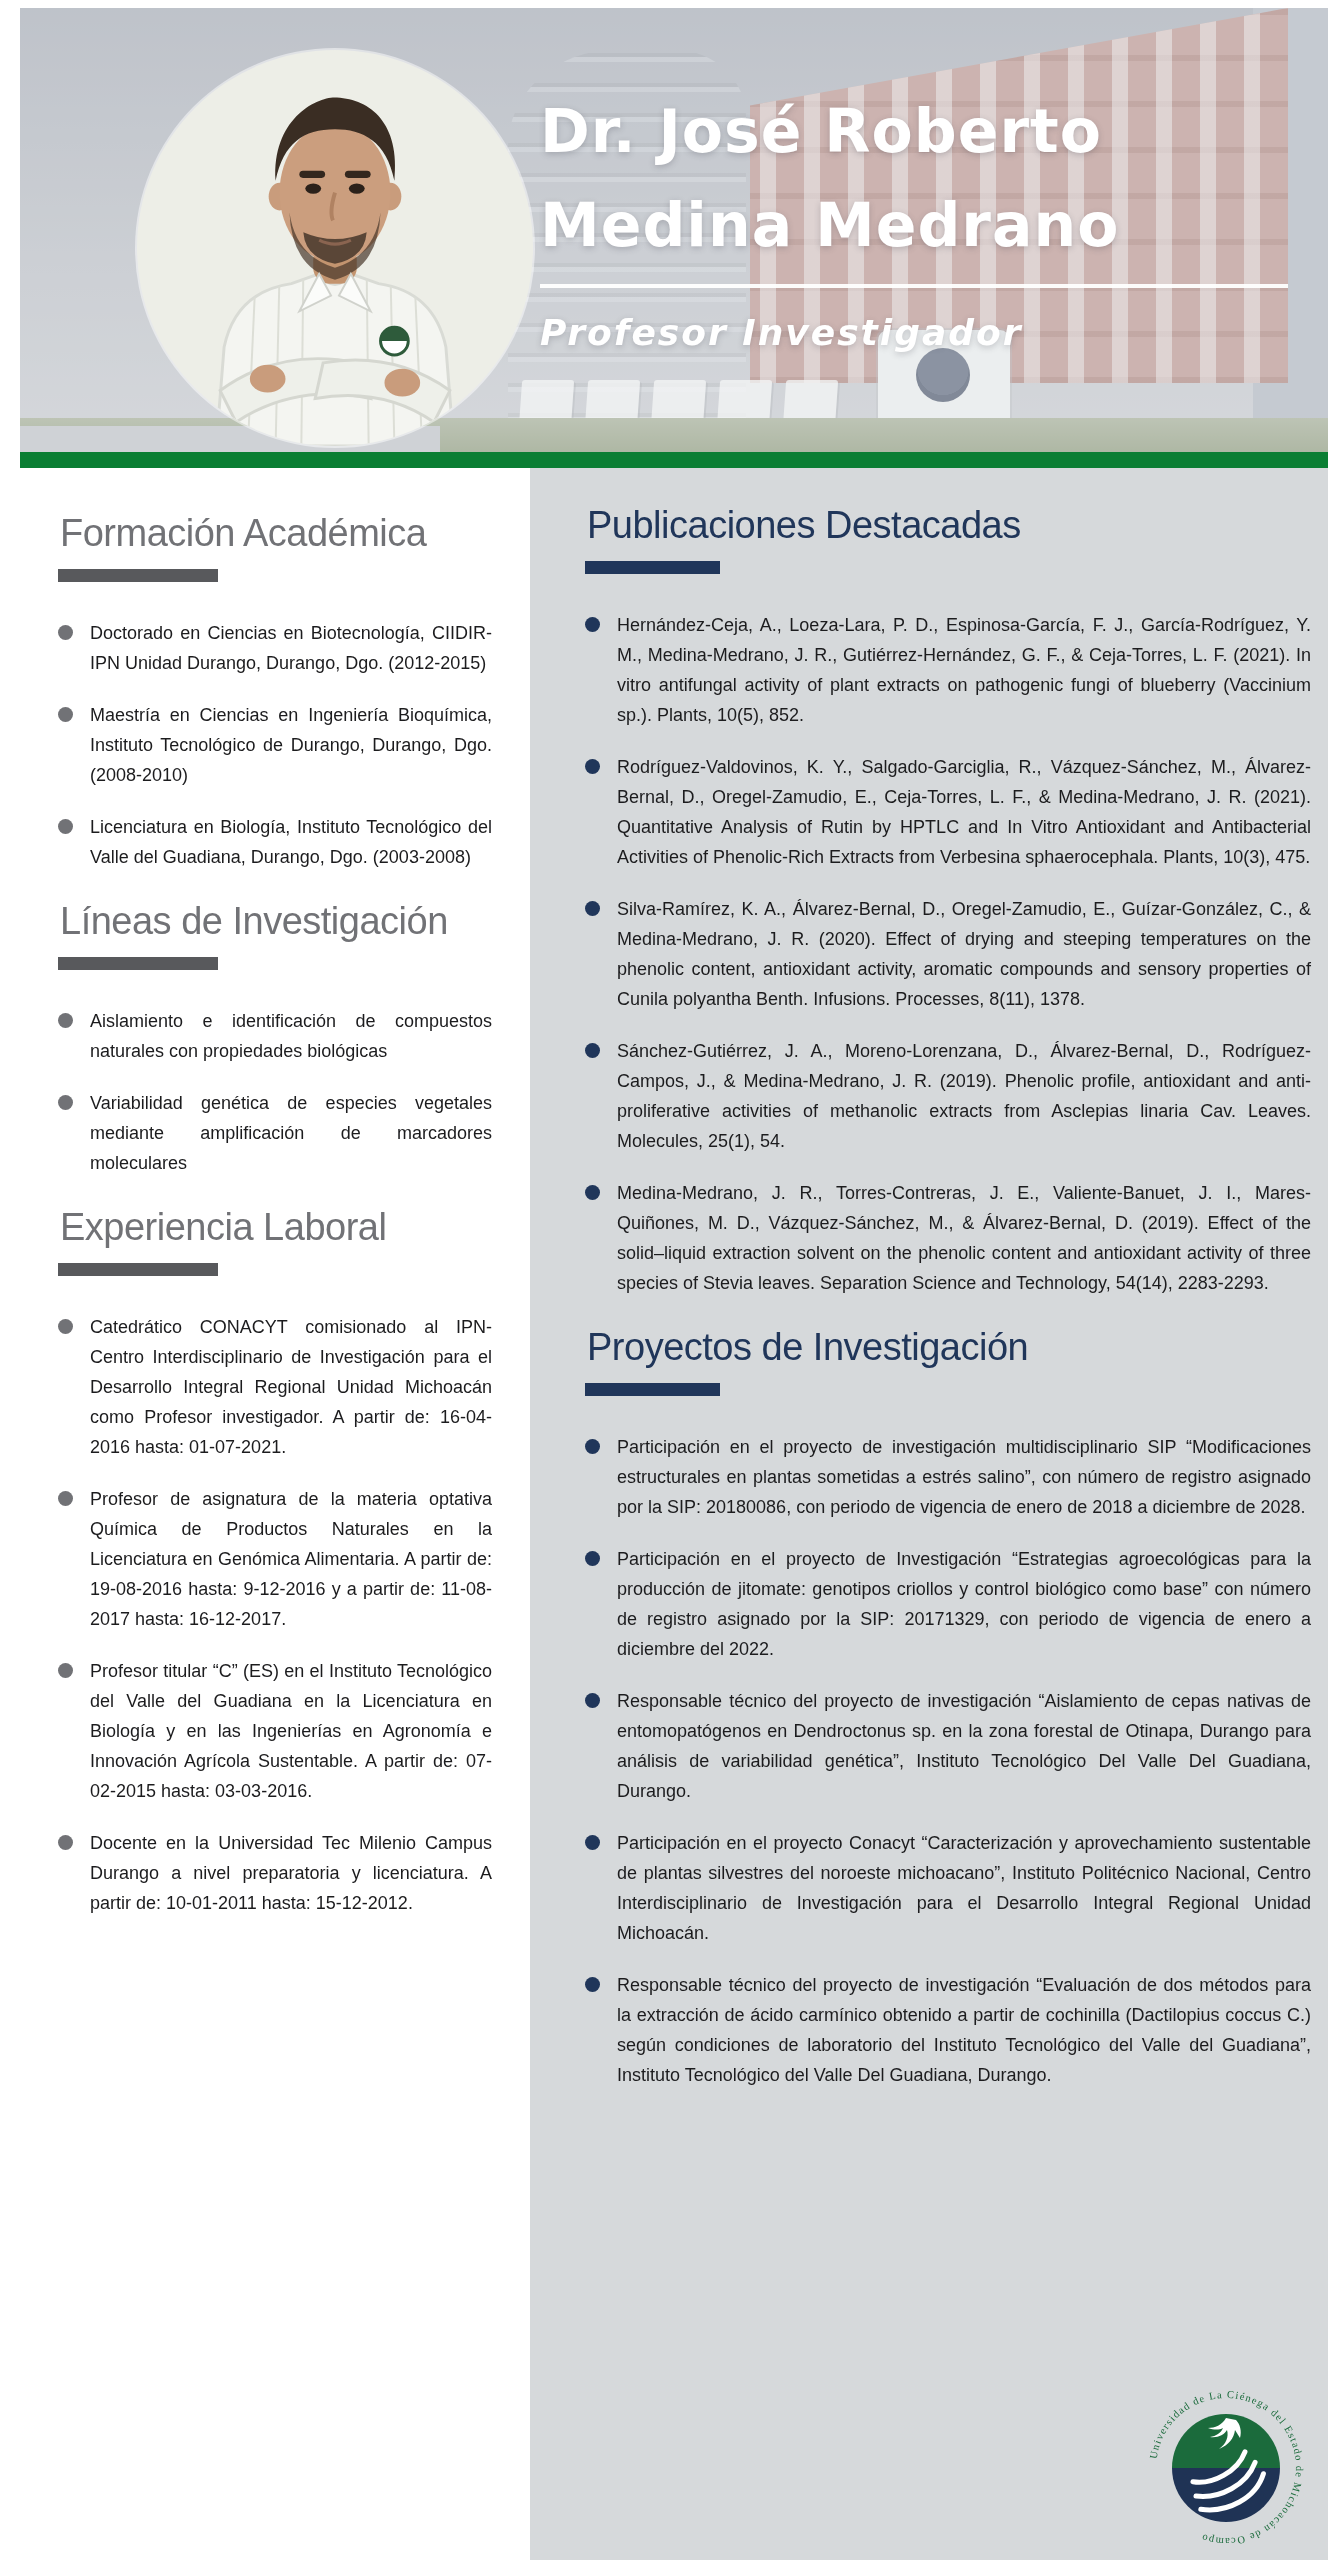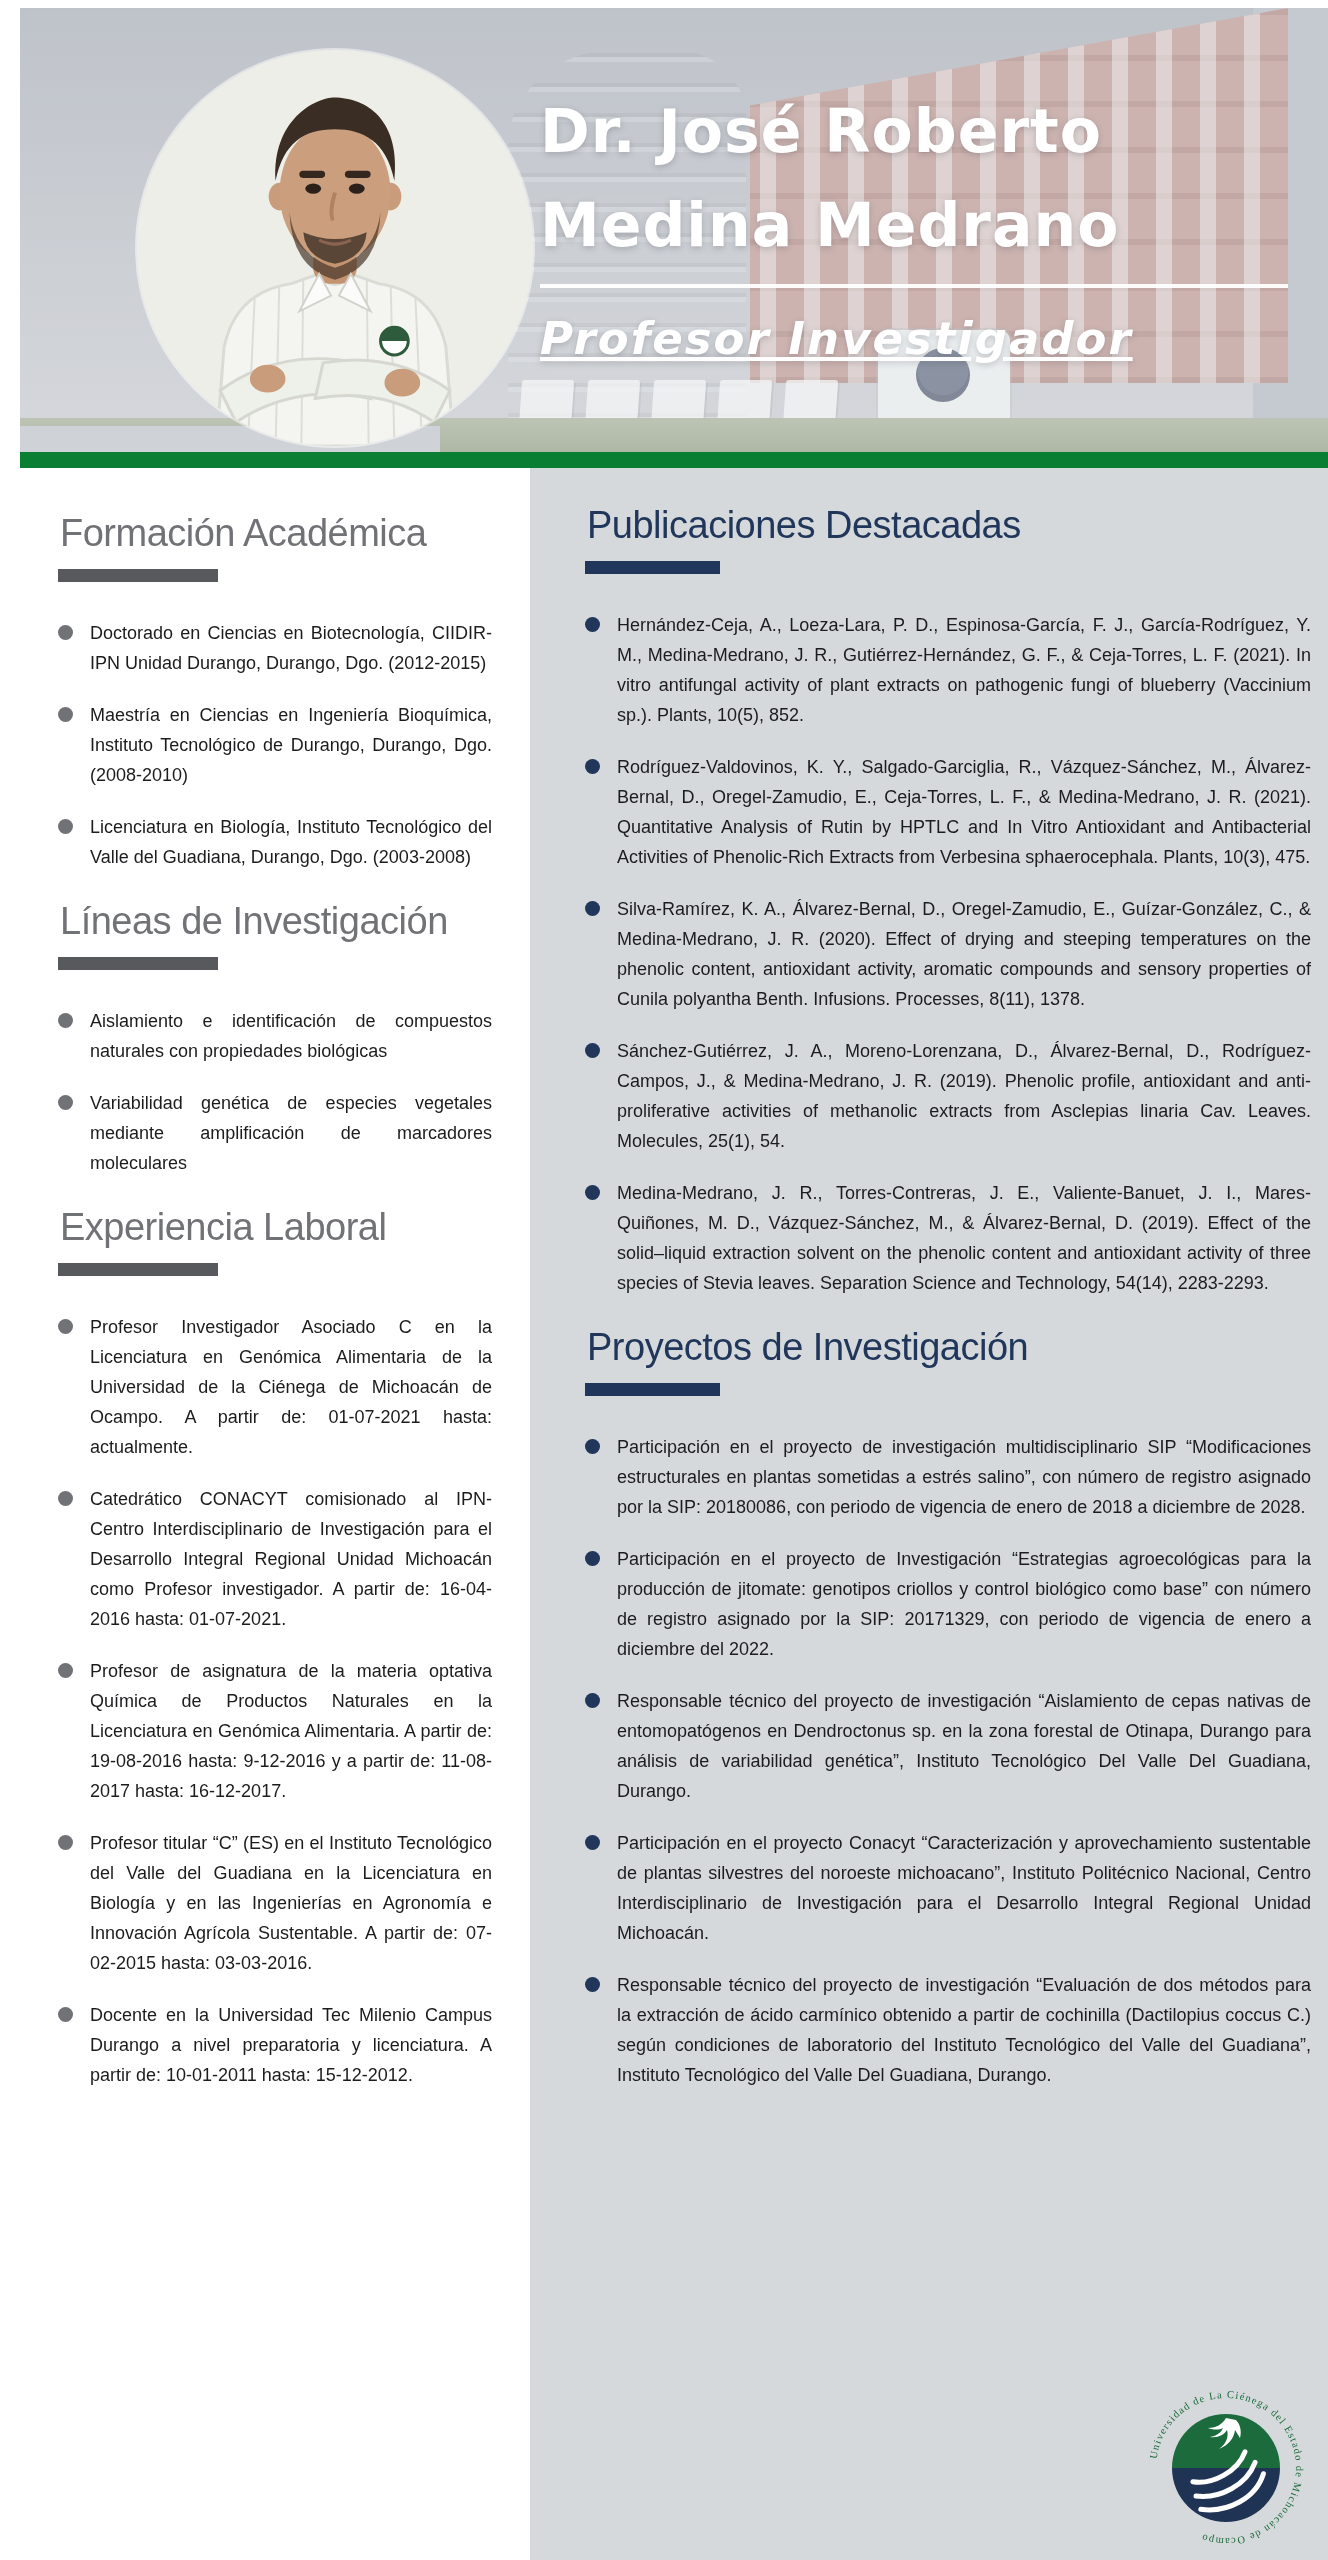--- a/index.html
+++ b/index.html
@@ -42,22 +42,22 @@
 
   .avatar{position:absolute;left:117px;top:50px;width:396px;height:396px;border-radius:50%;
     background:#edeee7;overflow:hidden;box-shadow:0 0 0 2px rgba(255,255,255,.5);}
   .avatar svg{display:block;width:100%;height:100%;}
 
   .title-block{position:absolute;left:520px;top:84px;color:#fff;}
   .name-line{display:block;font-family:"DejaVu Sans",sans-serif;font-weight:800;
     font-size:60px;line-height:94px;letter-spacing:1px;margin:0;
     text-shadow:0 2px 6px rgba(60,60,70,.25);}
   .name-divider{width:748px;height:4px;background:rgba(255,255,255,.95);margin:12px 0 24px;}
-  .role{font-family:"DejaVu Sans",sans-serif;font-style:italic;font-weight:700;font-size:45px;
-    letter-spacing:2px;text-shadow:0 2px 6px rgba(60,60,70,.25);text-decoration:underline;}
+  .role{font-family:"DejaVu Sans",sans-serif;font-style:italic;font-weight:700;font-size:36px;
+    letter-spacing:2px;text-shadow:0 2px 6px rgba(60,60,70,.25);}
 
   .green-bar{height:16px;background:var(--green-bar);}
 
   
   .content{display:flex;height:2092px;}
   .col{box-sizing:border-box;}
   .col-left{width:510px;background:#fff;padding:42px 0 0 38px;}
   .col-right{flex:1;background:var(--panel-gray);padding:34px 24px 0 55px;}
 
   .cv-section{margin-bottom:28px;}
@@ -177,21 +177,20 @@
           <div class="sec-rule"></div>
           <ul class="items">
             <li class="item"><span class="bullet"></span><span>Aislamiento e identificación de compuestos naturales con propiedades biológicas</span></li>
             <li class="item"><span class="bullet"></span><span>Variabilidad genética de especies vegetales mediante amplificación de marcadores moleculares</span></li>
           </ul>
         </section>
         <section class="cv-section">
           <h2 class="sec-title">Experiencia Laboral</h2>
           <div class="sec-rule"></div>
           <ul class="items">
-            <li class="item"><span class="bullet"></span><span>Profesor Investigador Asociado C en la Licenciatura en Genómica Alimentaria de la Universidad de la Ciénega de Michoacán de Ocampo. A partir de: 01-07-2021 hasta: actualmente.</span></li>
             <li class="item"><span class="bullet"></span><span>Catedrático CONACYT comisionado al IPN-Centro Interdisciplinario de Investigación para el Desarrollo Integral Regional Unidad Michoacán como Profesor investigador. A partir de: 16-04-2016 hasta: 01-07-2021.</span></li>
             <li class="item"><span class="bullet"></span><span>Profesor de asignatura de la materia optativa Química de Productos Naturales en la Licenciatura en Genómica Alimentaria. A partir de: 19-08-2016 hasta: 9-12-2016 y a partir de: 11-08-2017 hasta: 16-12-2017.</span></li>
             <li class="item"><span class="bullet"></span><span>Profesor titular “C” (ES) en el Instituto Tecnológico del Valle del Guadiana en la Licenciatura en Biología y en las Ingenierías en Agronomía e Innovación Agrícola Sustentable. A partir de: 07-02-2015 hasta: 03-03-2016.</span></li>
             <li class="item"><span class="bullet"></span><span>Docente en la Universidad Tec Milenio Campus Durango a nivel preparatoria y licenciatura. A partir de: 10-01-2011 hasta: 15-12-2012.</span></li>
           </ul>
         </section>
       </div>
     <div class="col col-right" id="right-col">
         <section class="cv-section">
           <h2 class="sec-title">Publicaciones Destacadas</h2>

